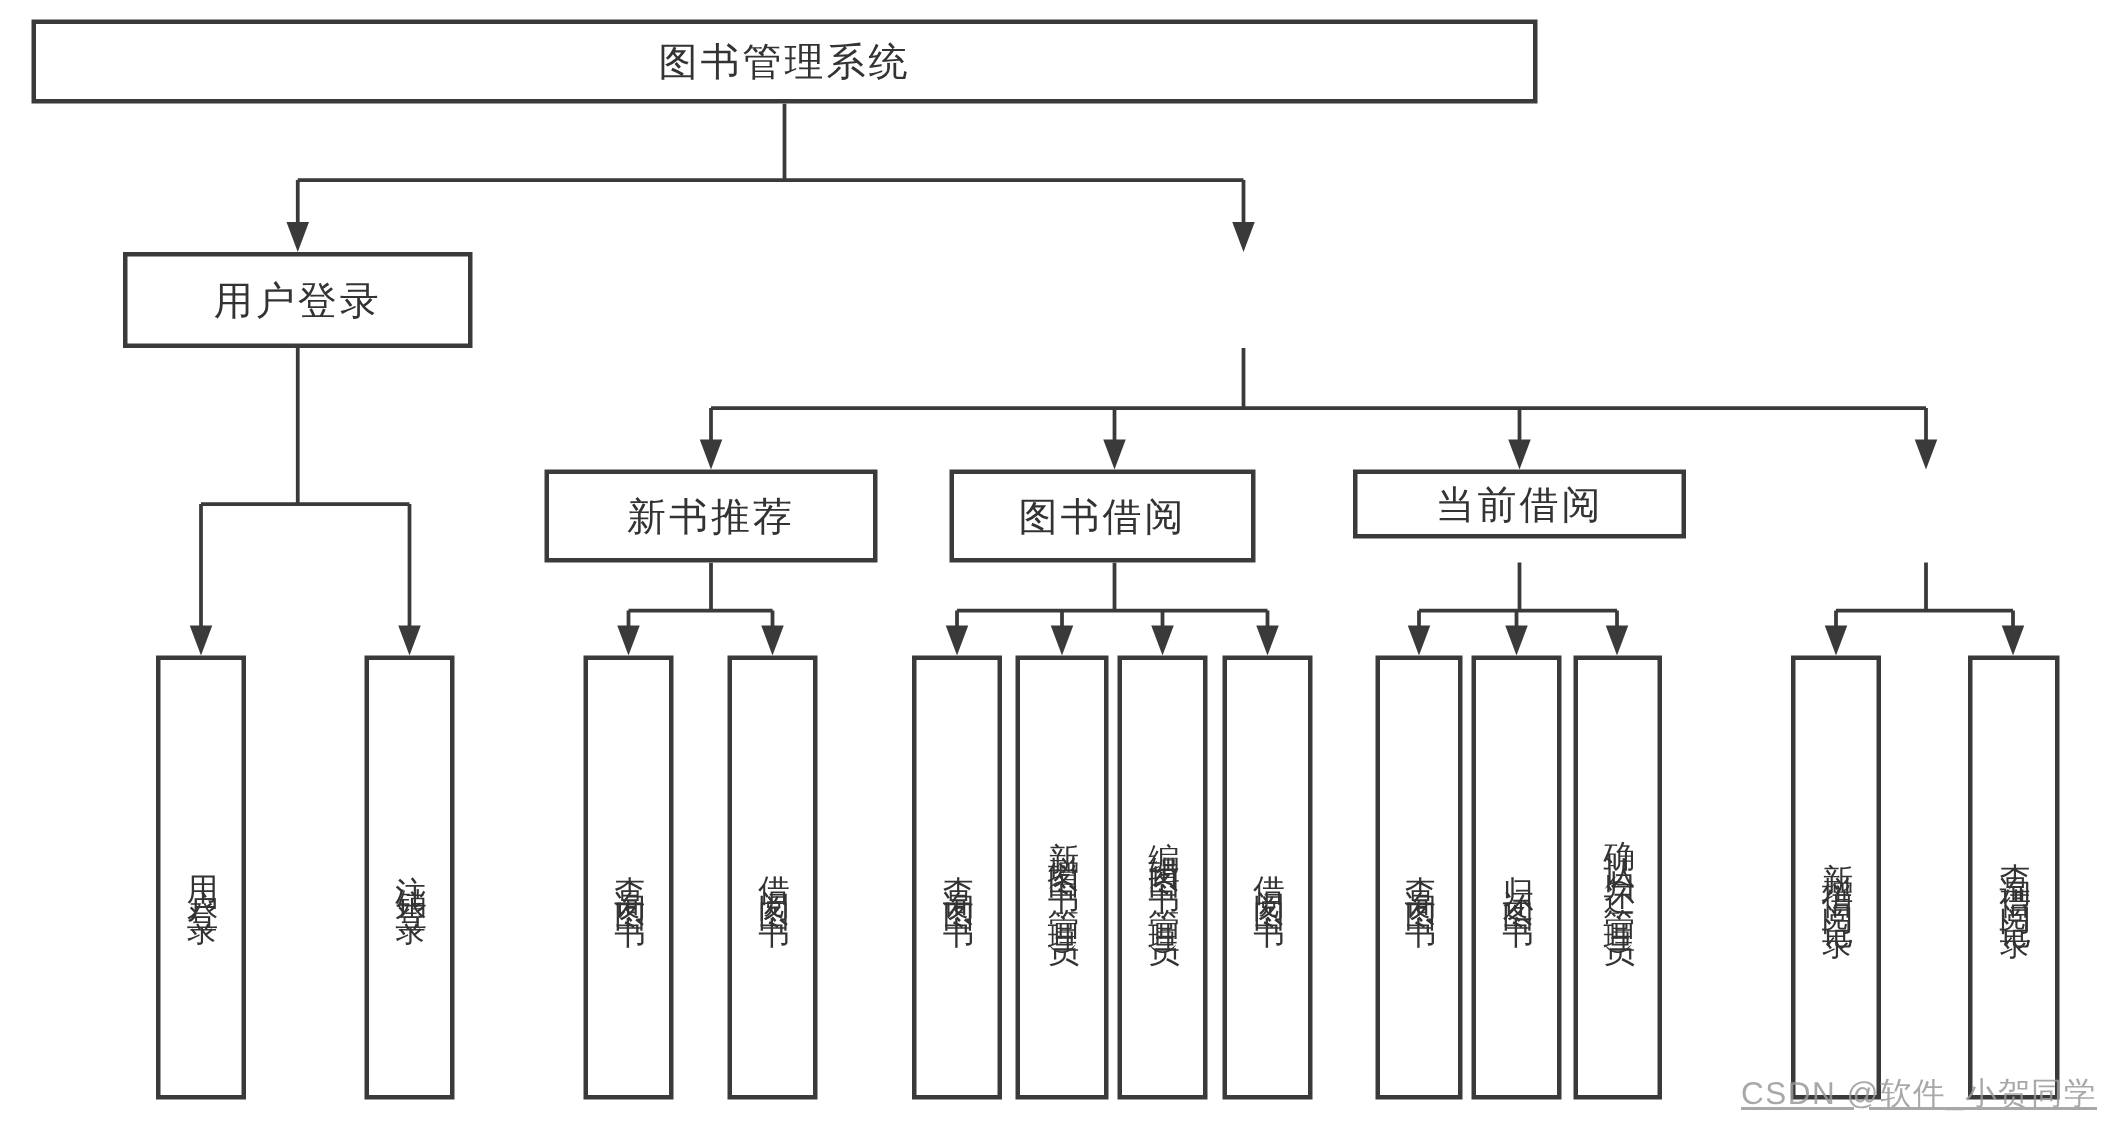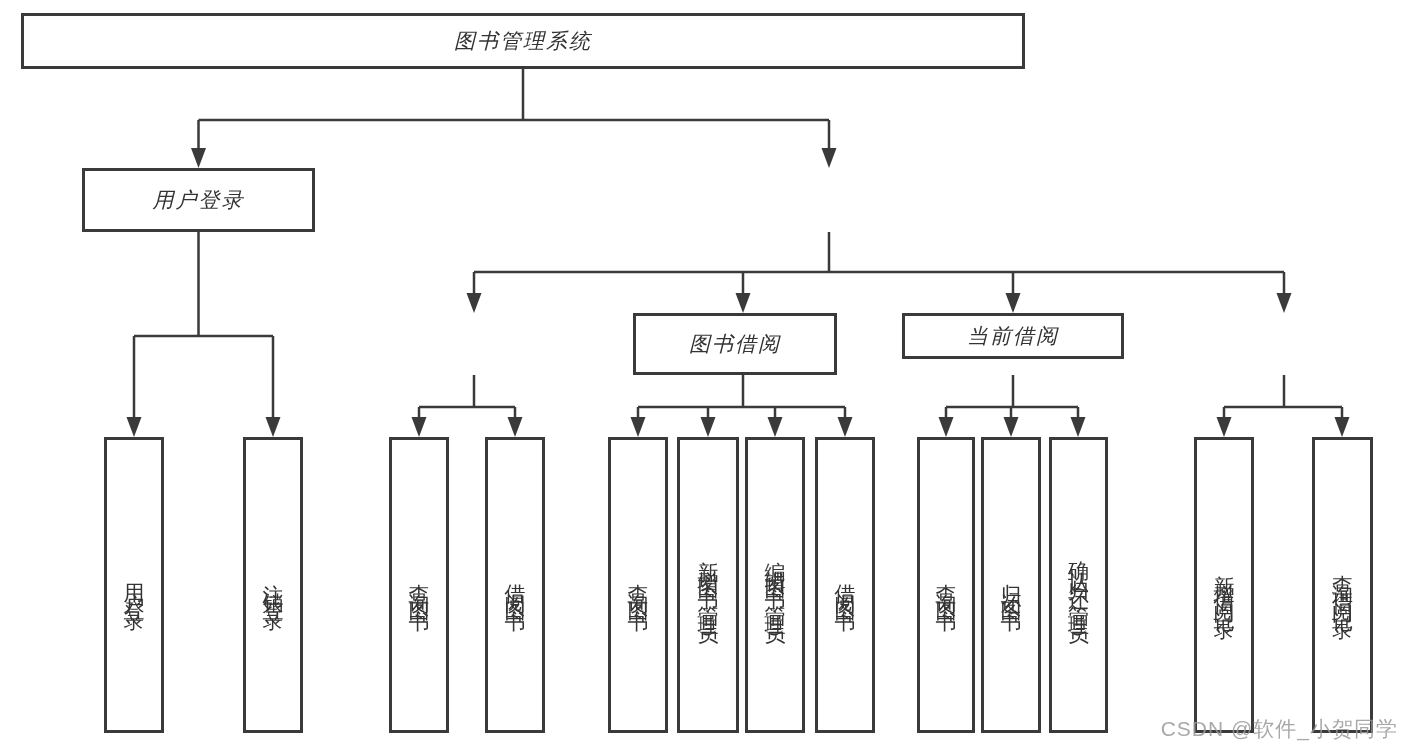--- a/index.html
+++ b/index.html
@@ -37,25 +37,24 @@
   .hnode {
     position: absolute;
     border: 3px solid var(--line);
     background: var(--node-bg);
     display: flex;
     align-items: center;
     justify-content: center;
     z-index: 2;
   }
   .hlabel {
-    font-size: 21px;
+    font-size: 26px;
     letter-spacing: 2px;
     color: var(--text);
     white-space: nowrap;
-    font-style: italic;
   }
   .vnode {
     position: absolute;
     top: 437px;
     height: 296px;
     width: 61px;
     border: 3px solid var(--line);
     background: var(--node-bg);
     z-index: 2;
   }
@@ -73,20 +72,21 @@
   .watermark {
     position: absolute;
     right: 7px;
     bottom: 4px;
     font-size: 21px;
     color: var(--watermark);
     opacity: 0.85;
     z-index: 5;
     letter-spacing: 1px;
     white-space: nowrap;
+    text-decoration: underline;
   }
 </style>
 </head>
 <body>
 
 <div class="canvas">
 
   <svg class="connectors" viewBox="0 0 1405 747">
     <g>
       <path d="M523 69 V120 M198.5 120 H829 M198.5 120 V151 M829 120 V151"></path>
@@ -131,20 +131,23 @@
   </svg>
 
   <div class="hnode" style="left:21px;top:13px;width:1004px;height:56px">
     <span class="hlabel">图书管理系统</span>
   </div>
 
   <div class="hnode" style="left:82px;top:168px;width:233px;height:64px">
     <span class="hlabel">用户登录</span>
   </div>
 
+  <div class="hnode" style="left:363px;top:313px;width:222px;height:62px">
+    <span class="hlabel">新书推荐</span>
+  </div>
   <div class="hnode" style="left:633px;top:313px;width:204px;height:62px">
     <span class="hlabel">图书借阅</span>
   </div>
   <div class="hnode" style="left:902px;top:313px;width:222px;height:46px">
     <span class="hlabel">当前借阅</span>
   </div>
 
   <div class="vnode" style="left:104px;width:60px">
     <span class="vlabel">用户登录</span>
   </div>

